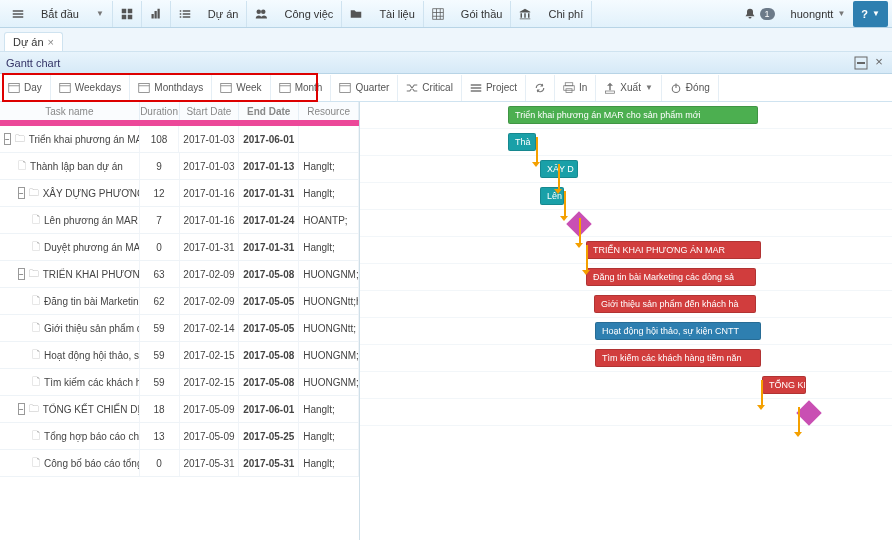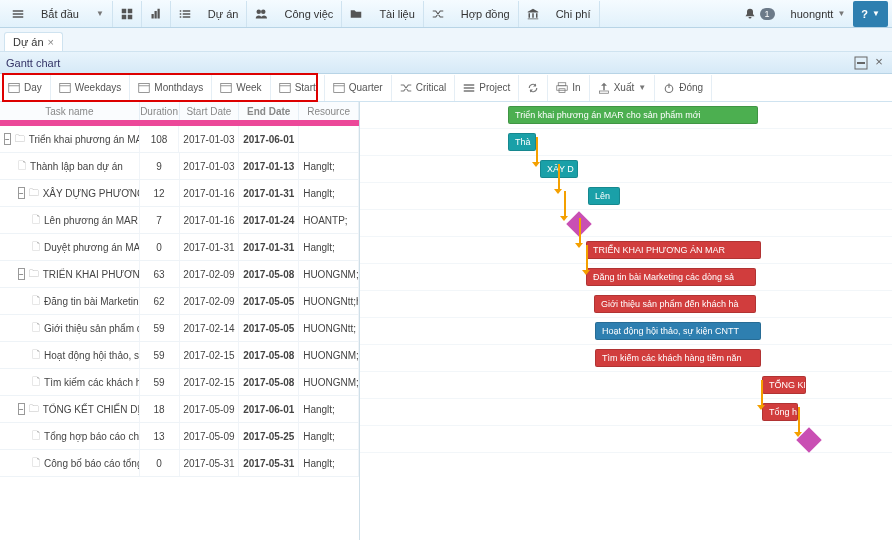--- a/index.html
+++ b/index.html
@@ -96,23 +96,24 @@
       <span>Công việc</span>
     </div>
   <div class="btn">
       <svg class="mini" viewBox="0 0 16 16">
         <path fill="#555" d="M1 3h5l2 2h7v8H1z"></path>
       </svg>
       <span>Tài liệu</span>
     </div>
   <div class="btn">
       <svg class="mini" viewBox="0 0 16 16">
-        <path fill="none" stroke="#555" stroke-width="1.5" d="M1 4h4l6 8h4M1 12h4l6-8h4"></path>
-      </svg>
-      <span>Hợp đồng</span>
+        <rect fill="none" stroke="#555" x="1" y="1" width="14" height="14"></rect>
+        <path stroke="#555" d="M1 6h14M1 11h14M6 1v14M11 1v14"></path>
+      </svg>
+      <span>Gói thầu</span>
     </div>
   <div class="btn">
       <svg class="mini" viewBox="0 0 16 16">
         <path fill="#555" d="M8 1L1 5v1h14V5zM2 7h2v6H2zM7 7h2v6H7zM12 7h2v6h-2zM1 14h14v1H1z"></path>
       </svg>
       <span>Chi phí</span>
     </div>
   <div class="flex"></div>
   <div class="rbtn">
     <svg class="mini" viewBox="0 0 16 16">
@@ -177,21 +178,21 @@
           <rect fill="none" stroke="#777" x="1" y="2" width="14" height="12"></rect>
           <path stroke="#777" d="M1 5h14"></path>
         </svg>
         <span>Week</span>
       </div>
   <div class="tb">
         <svg class="mini" viewBox="0 0 16 16">
           <rect fill="none" stroke="#777" x="1" y="2" width="14" height="12"></rect>
           <path stroke="#777" d="M1 5h14"></path>
         </svg>
-        <span>Start</span>
+        <span>Month</span>
       </div>
   <div class="tb">
         <svg class="mini" viewBox="0 0 16 16">
           <rect fill="none" stroke="#777" x="1" y="2" width="14" height="12"></rect>
           <path stroke="#777" d="M1 5h14"></path>
         </svg>
         <span>Quarter</span>
       </div>
   <div class="tb">
         <svg class="mini" viewBox="0 0 16 16">
@@ -391,21 +392,21 @@
         <div class="ganttrow">
           <div class="bar green" style="left: 148px; width: 250px;">Triển khai phương án MAR cho sản phẩm mới</div>
         </div>
         <div class="ganttrow">
           <div class="bar teal" style="left: 148px; width: 28px;">Thà</div>
         </div>
         <div class="ganttrow">
           <div class="bar teal" style="left: 180px; width: 38px;">XÂY D</div>
         </div>
         <div class="ganttrow">
-          <div class="bar teal" style="left: 180px; width: 32px; margin-left: 48px;">Lên</div>
+          <div class="bar teal" style="left: 180px; width: 24px;">Lên</div>
         </div>
         <div class="ganttrow">
           <div class="diamond" style="left: 210px;"></div>
         </div>
         <div class="ganttrow">
           <div class="bar red" style="left: 226px; width: 175px;">TRIỂN KHAI PHƯƠNG ÁN MAR</div>
         </div>
         <div class="ganttrow">
           <div class="bar red" style="left: 226px; width: 170px;">Đăng tin bài Marketing các dòng sả</div>
         </div>
@@ -413,23 +414,20 @@
           <div class="bar red" style="left: 234px; width: 162px;">Giới thiệu sản phẩm đến khách hà</div>
         </div>
         <div class="ganttrow">
           <div class="bar blue" style="left: 235px; width: 166px;">Hoạt động hội thảo, sự kiện CNTT</div>
         </div>
         <div class="ganttrow">
           <div class="bar red" style="left: 235px; width: 166px;">Tìm kiếm các khách hàng tiềm năn</div>
         </div>
         <div class="ganttrow">
           <div class="bar red" style="left: 402px; width: 44px;">TỔNG KẾ</div>
-        </div>
-        <div class="ganttrow">
-          <div class="bar red" style="left: 402px; width: 36px;">Tổng h</div>
         </div>
         <div class="ganttrow">
           <div class="diamond" style="left: 440px;"></div>
         </div>
         <div style="position: absolute; inset: 0px; pointer-events: none;">
           <div class="link" style="left: 176px; top: 35px; height: 27px; width: 0px;"></div>
           <div class="arrow" style="left: 172px; top: 60px;"></div>
           <div class="link" style="left: 198px; top: 62px; height: 27px; width: 0px;"></div>
           <div class="arrow" style="left: 194px; top: 87px;"></div>
           <div class="link" style="left: 204px; top: 89px; height: 27px; width: 0px;"></div>

